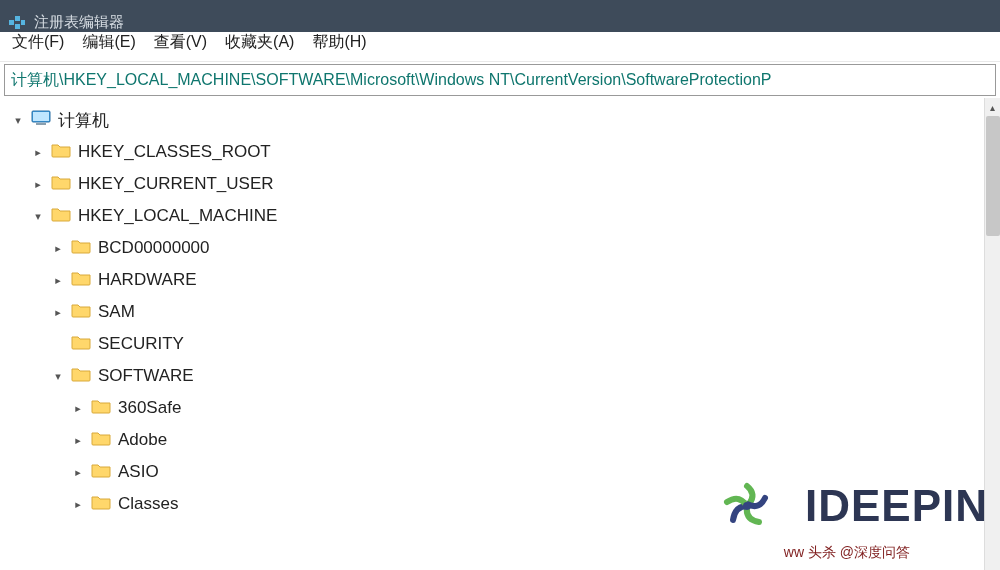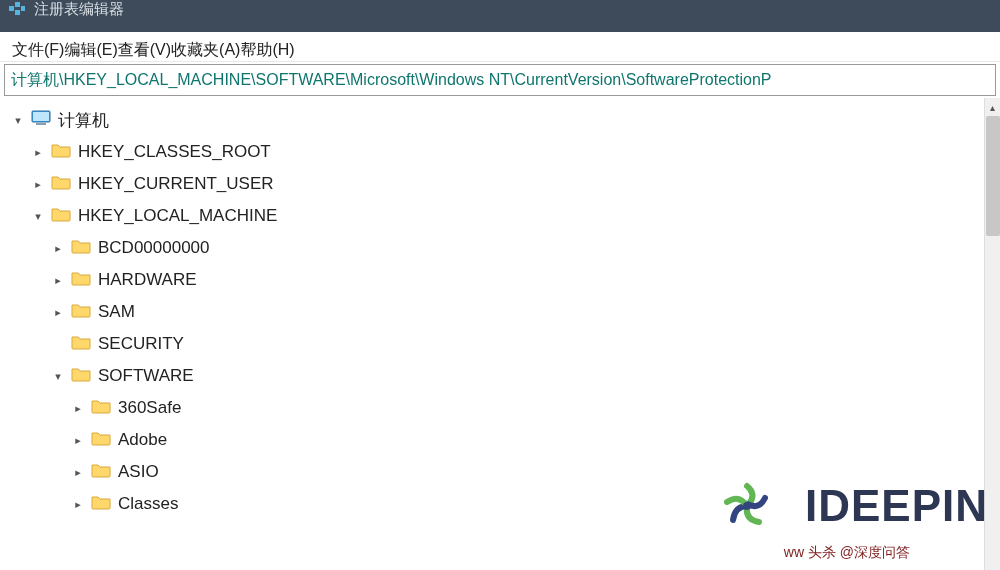--- a/index.html
+++ b/index.html
@@ -10,31 +10,32 @@
     height: 570px;
     overflow: hidden;
     background: #fff;
     position: relative;
   }
   .titlebar {
     height: 32px;
     background: #3e4b5a;
     color: #d8dee4;
     display: flex;
-    align-items: flex-start;
+    align-items: flex-end;
     padding: 0 8px;
     gap: 8px;
   }
   .titlebar-icon svg { display: block; }
   .menubar {
     height: 30px;
     background: #fff;
     display: flex;
-    align-items: flex-end;
+    align-items: flex-start;
     padding: 0 12px;
+    gap: 18px;
     font-size: 16px;
     color: #222;
     border-bottom: 1px solid #e9e9e9;
   }
   .menuitem { cursor: default; }
   .addressbar {
     height: 32px;
     border: 1px solid #999;
     margin: 2px 4px 0 4px;
     display: flex;

